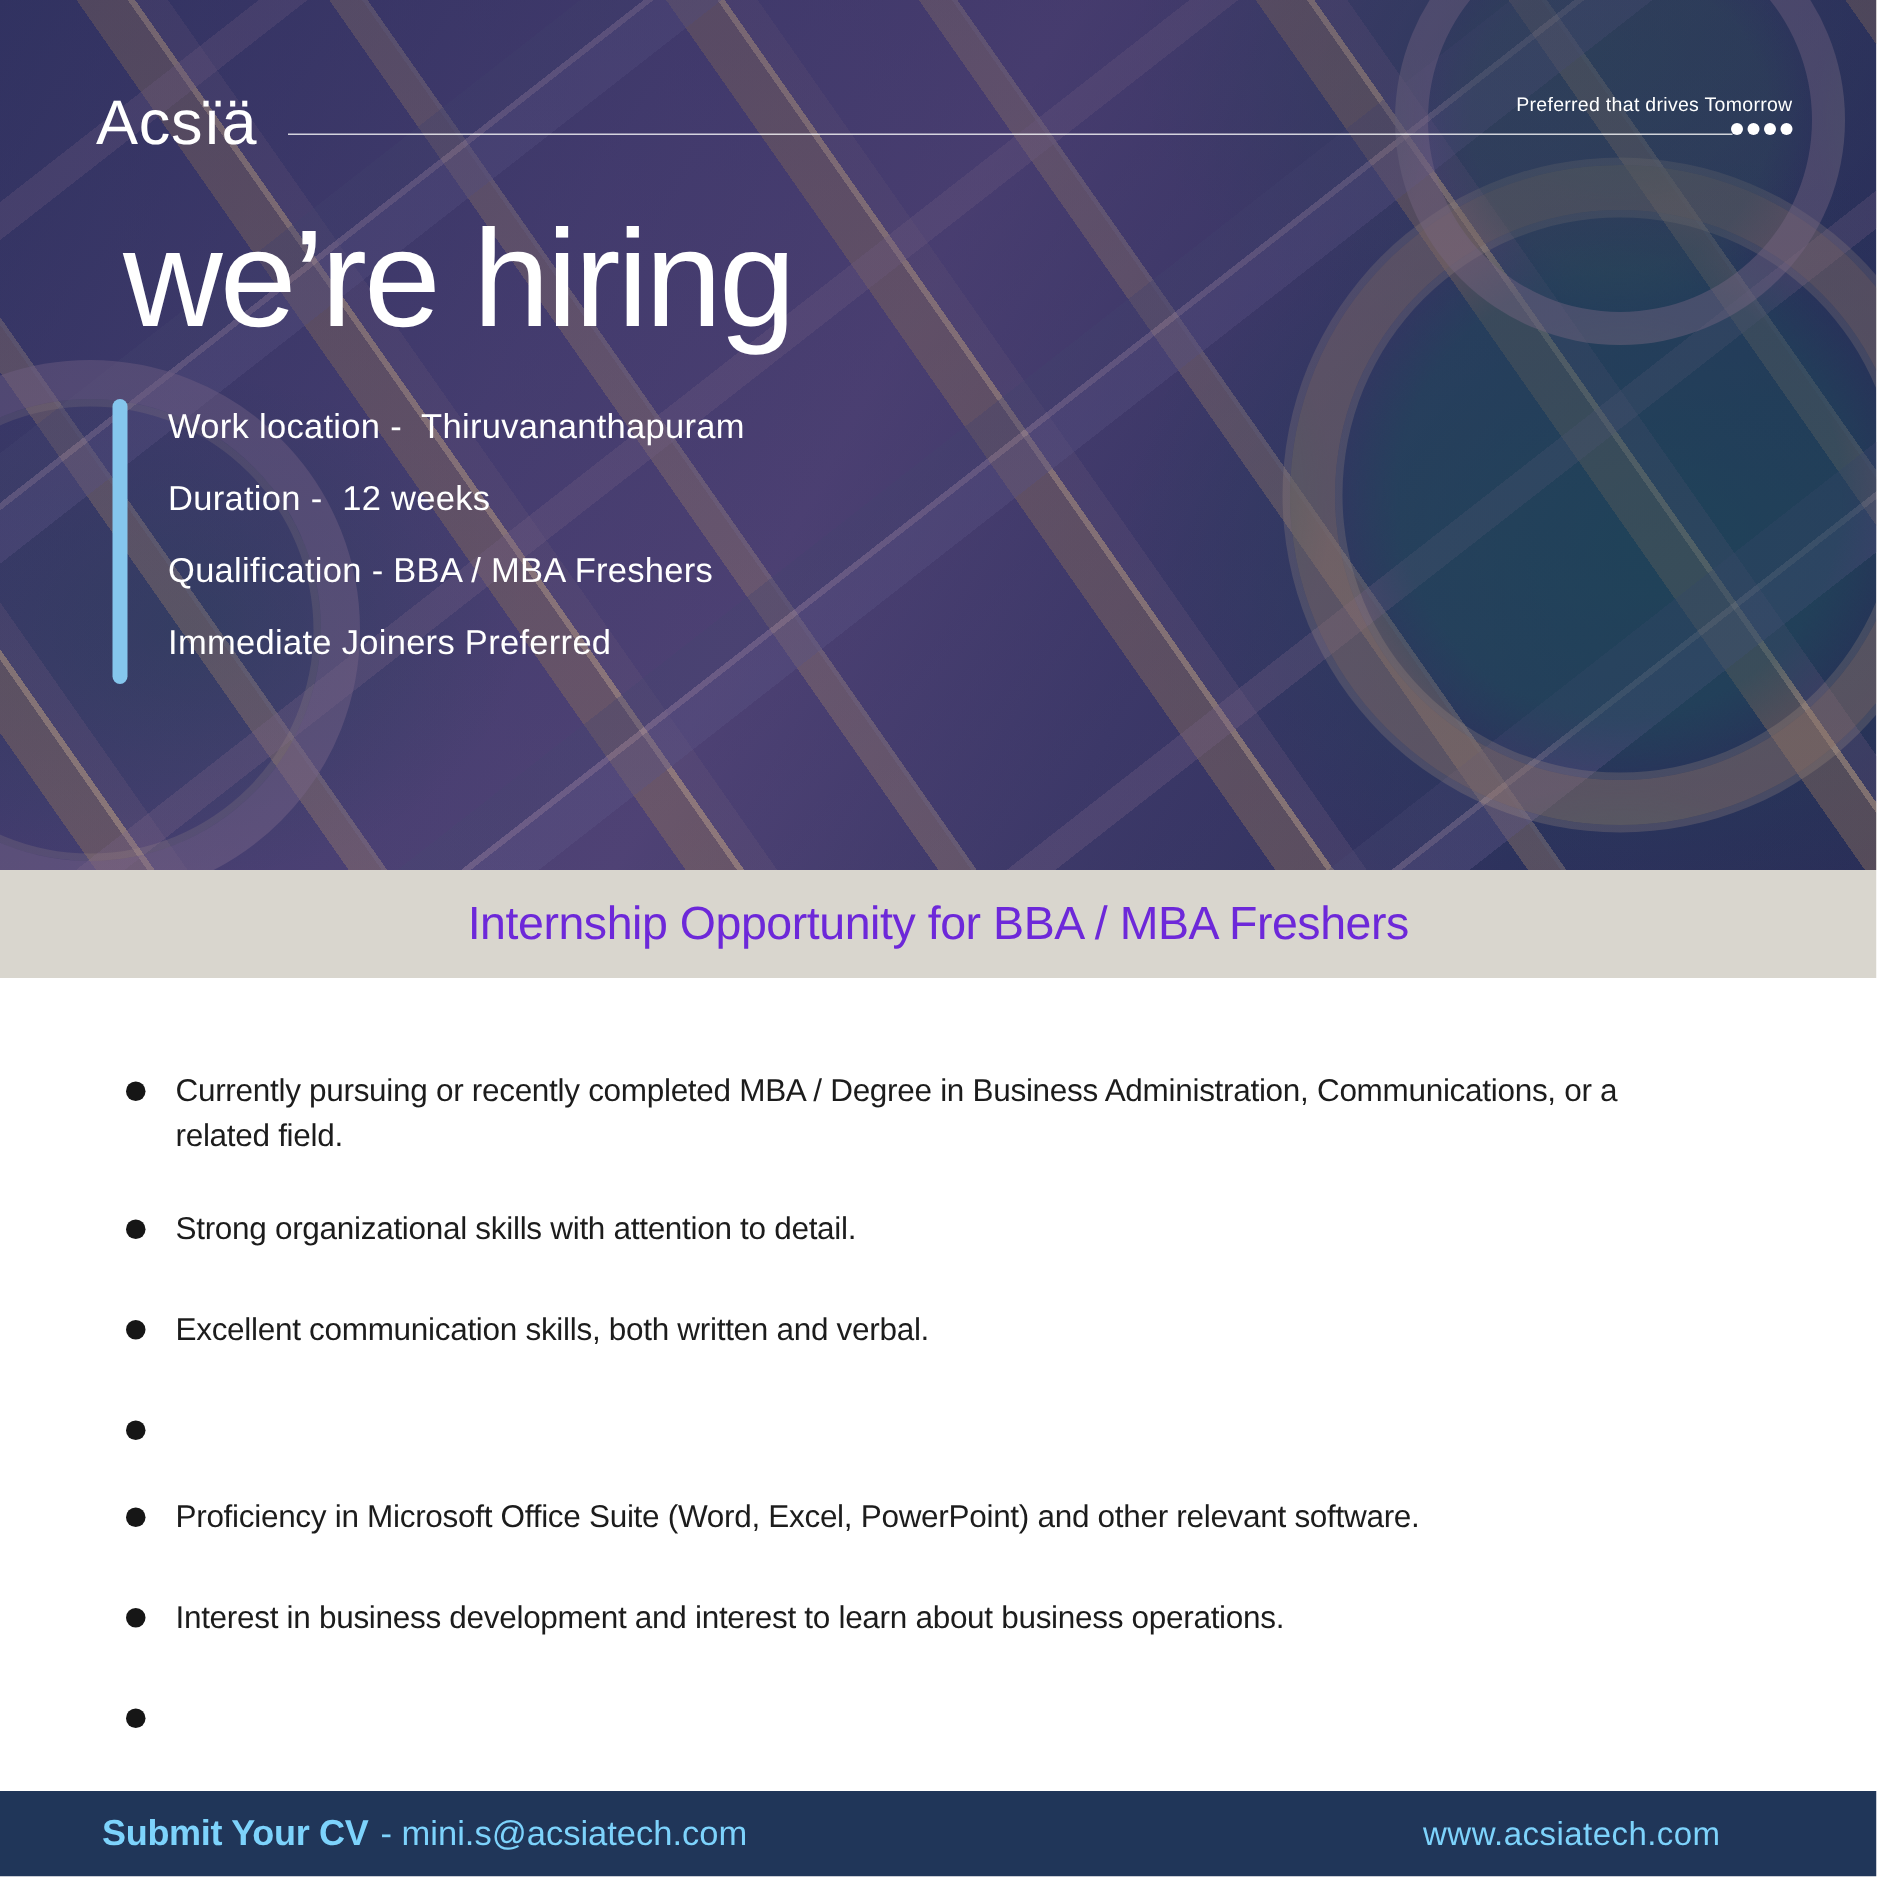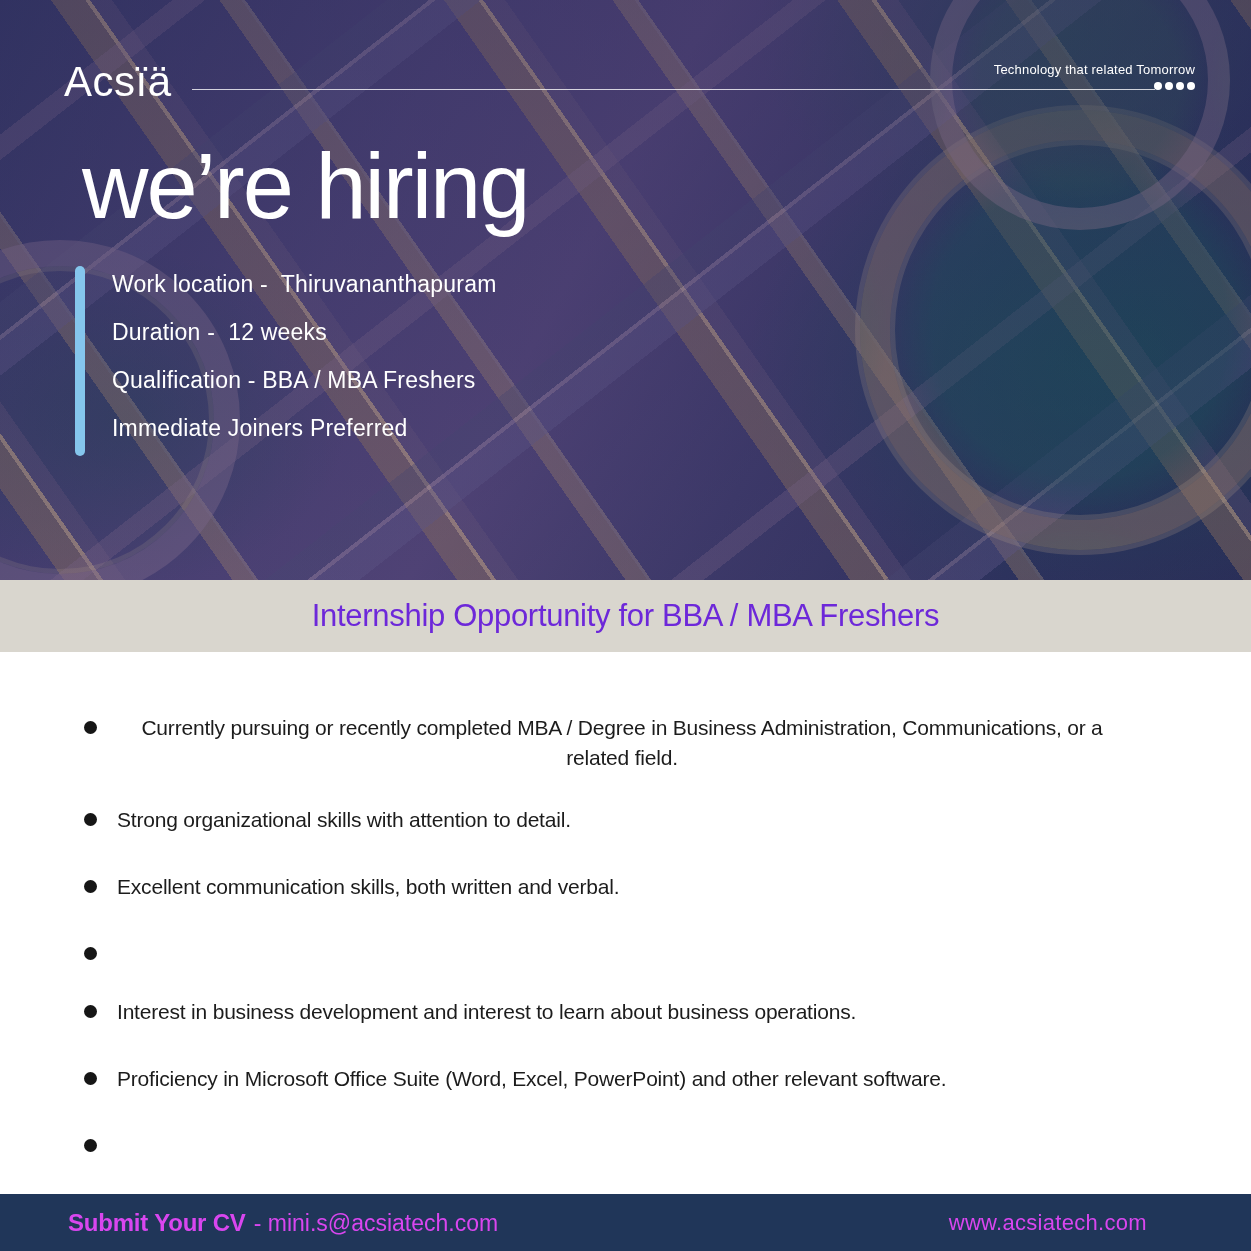--- a/index.html
+++ b/index.html
@@ -68,29 +68,29 @@
     background:var(--accent-bar,#85c6ed);}
   .details{position:absolute;left:112px;top:272px;}
   .detail-line{font-size:23px;line-height:24px;margin-bottom:24px;white-space:pre;letter-spacing:0.2px;}
 
   
   .banner{width:100%;height:72px;background:var(--banner-bg,#d9d6ce);
     display:flex;align-items:center;justify-content:center;}
   .banner-title{font-size:31px;color:#6d28d9;letter-spacing:-0.3px;}
 
   
-  .requirements{width:100%;height:542px;background:#fff;padding:61px 0 16px 84px;text-align:center;}
+  .requirements{width:100%;height:542px;background:#fff;padding:61px 0 16px 84px;}
   .requirements ul{list-style:none;}
   .requirements li{display:flex;gap:20px;margin-bottom:37px;}
   .requirements li:first-child{margin-bottom:32px;}
   .bullet-dot{flex:0 0 13px;width:13px;height:13px;border-radius:50%;background:#161616;margin-top:8px;}
   .req-text{font-size:21px;line-height:30px;max-width:1010px;letter-spacing:-0.2px;color:#1c1c1c;}
 
   
-  .footer{width:100%;height:57px;background:var(--footer-bg,#203659);color:#d946ef;
+  .footer{width:100%;height:57px;background:var(--footer-bg,#203659);color:#7dd3fc;
     display:flex;align-items:center;justify-content:space-between;padding:0 104px 0 68px;}
   .submit-line{display:flex;align-items:baseline;gap:8px;}
   .submit-label{font-size:24px;font-weight:700;letter-spacing:-0.2px;}
   .submit-contact{font-size:23px;font-weight:400;}
   .website{font-size:22px;letter-spacing:0.3px;}
 </style>
 </head>
 <body>
 
 <div class="poster">
@@ -100,21 +100,21 @@
     <div class="roads-a"></div>
     <div class="roads-b"></div>
     <div class="ring ring-1"></div>
     <div class="ring ring-2"></div>
     <div class="ring ring-3"></div>
     <div class="hero-tint"></div>
 
     <div class="hero-content">
       <div class="logo">Acsïä</div>
       <div class="header-rule"></div>
-      <div class="tagline">Technology that related Tomorrow</div>
+      <div class="tagline">Preferred that drives Tomorrow</div>
       <div class="tagline-dots">
         <span></span>
         <span></span>
         <span></span>
         <span></span>
       </div>
 
       <div class="headline">we’re hiring</div>
 
       <div class="accent-bar"></div>
@@ -143,25 +143,25 @@
       </li>
       <li>
         <span class="bullet-dot"></span>
         <span class="req-text">Excellent communication skills, both written and verbal.</span>
       </li>
       <li>
         <span class="bullet-dot"></span>
       </li>
       <li>
         <span class="bullet-dot"></span>
-        <span class="req-text">Interest in business development and interest to learn about business operations.</span>
+        <span class="req-text">Proficiency in Microsoft Office Suite (Word, Excel, PowerPoint) and other relevant software.</span>
       </li>
       <li>
         <span class="bullet-dot"></span>
-        <span class="req-text">Proficiency in Microsoft Office Suite (Word, Excel, PowerPoint) and other relevant software.</span>
+        <span class="req-text">Interest in business development and interest to learn about business operations.</span>
       </li>
       <li>
         <span class="bullet-dot"></span>
       </li>
     </ul>
   </div>
 
   <div class="footer">
     <div class="submit-line">
       <span class="submit-label">Submit Your CV</span>

